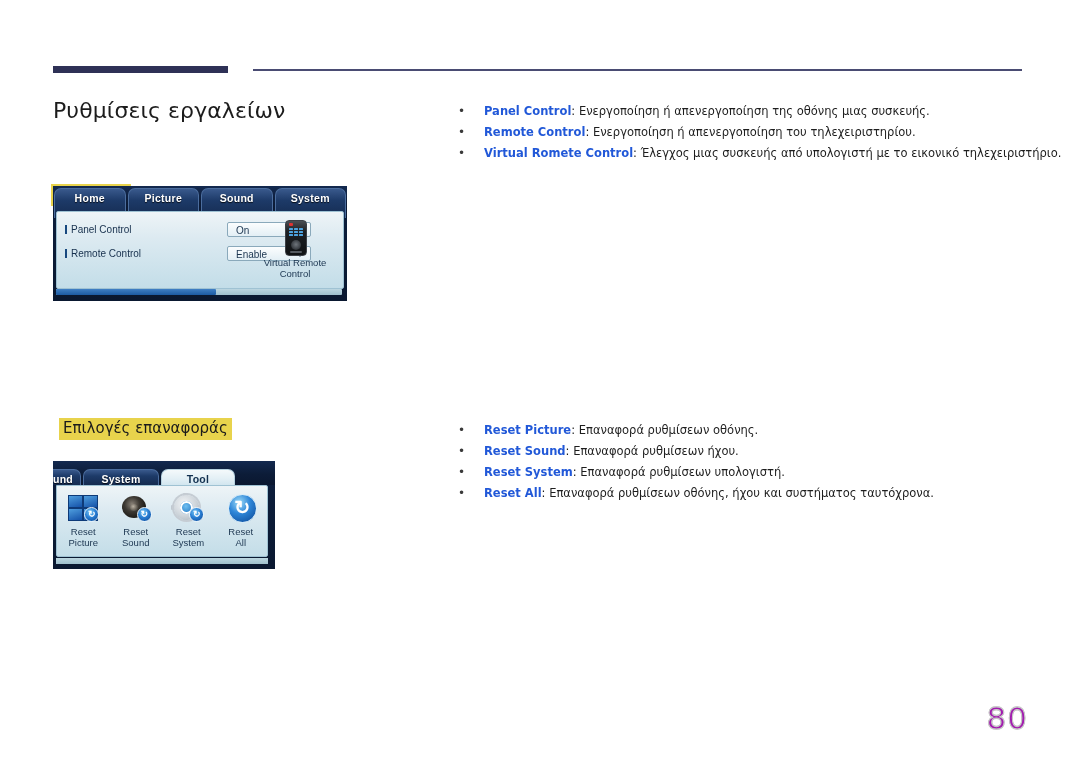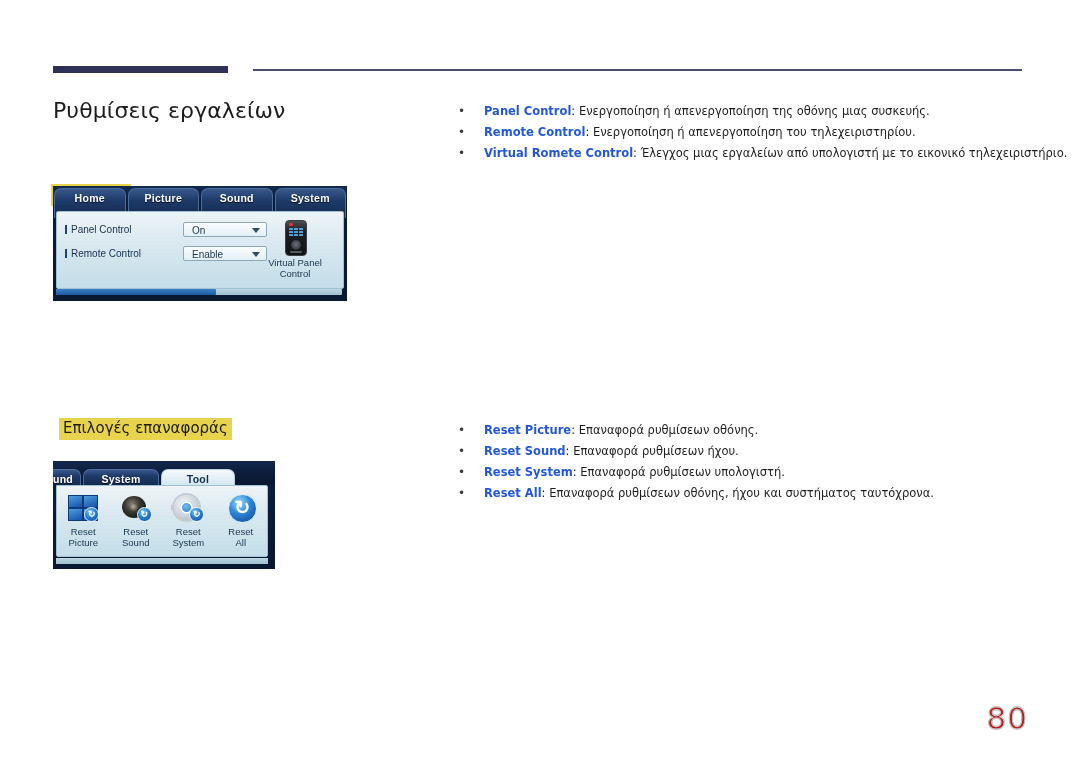--- a/index.html
+++ b/index.html
@@ -86,21 +86,21 @@
     font-weight: bold;
   }
   .bullets .desc { color: #1e1e1e; }
 
   
   .page-num {
     position: absolute;
     right: 52px;
     top: 700px;
     font-size: 31px;
-    color: #b91c1c;
+    color: #a21caf;
     -webkit-text-stroke: 1px #c9c9c9;
     text-shadow:
       -0.6px 0 #c9c9c9, 0.6px 0 #c9c9c9,
       0 -0.6px #c9c9c9, 0 0.6px #c9c9c9;
     font-weight: 400;
     letter-spacing: 1px;
   }
 
   
   .osd1 {
@@ -163,20 +163,21 @@
     position: absolute;
     width: 84px; height: 15px;
     background: linear-gradient(180deg,#fbfdfe,#e3eff5);
     border: 1px solid #8aa9bb;
     border-radius: 2px;
     font-size: 10px;
     color: #1b3550;
     line-height: 15px;
     padding-left: 8px;
     box-sizing: border-box;
+    margin-left: 44px;
   }
   .osd1 .combo .arrow {
     position: absolute;
     right: 6px; top: 5px;
     width: 0; height: 0;
     border-left: 4px solid transparent;
     border-right: 4px solid transparent;
     border-top: 5px solid #2d4a66;
   }
   .osd1 .combo-panel  { left: 126px; top: 10px; }
@@ -399,21 +400,21 @@
 <div class="sub-head reset">Επιλογές επαναφοράς</div>
 
 <div class="bullets first">
   <div class="row">
     <span class="dot">•</span><span class="term">Panel Control</span><span class="desc">: </span><span class="desc">Ενεργοποίηση ή απενεργοποίηση της οθόνης μιας συσκευής.</span>
   </div>
   <div class="row">
     <span class="dot">•</span><span class="term">Remote Control</span><span class="desc">: </span><span class="desc">Ενεργοποίηση ή απενεργοποίηση του τηλεχειριστηρίου.</span>
   </div>
   <div class="row">
-    <span class="dot">•</span><span class="term">Virtual Romete Control</span><span class="desc">: </span><span class="desc">Έλεγχος μιας εργαλείων από υπολογιστή με το εικονικό τηλεχειριστήριο.</span>
+    <span class="dot">•</span><span class="term">Virtual Romete Control</span><span class="desc">: </span><span class="desc">Έλεγχος μιας συσκευής από υπολογιστή με το εικονικό τηλεχειριστήριο.</span>
   </div>
 </div>
 
 <div class="bullets second">
   <div class="row">
     <span class="dot">•</span><span class="term">Reset Picture</span><span class="desc">: </span><span class="desc">Επαναφορά ρυθμίσεων οθόνης.</span>
   </div>
   <div class="row">
     <span class="dot">•</span><span class="term">Reset Sound</span><span class="desc">: </span><span class="desc">Επαναφορά ρυθμίσεων ήχου.</span>
   </div>
@@ -456,21 +457,21 @@
             <i></i>
             <i></i>
             <i></i>
             <i></i>
             <i></i>
           </span>
         <span class="pad"></span>
         <span class="btm"></span>
       </div>
       <div class="vrc-caption">
-        <div>Virtual Panel</div>
+        <div>Virtual Remote</div>
         <div>Control</div>
       </div>
     </div>
   </div>
   <div class="progress">
     <div class="fill"></div>
   </div>
 </div>
 
 <div class="osd2">

